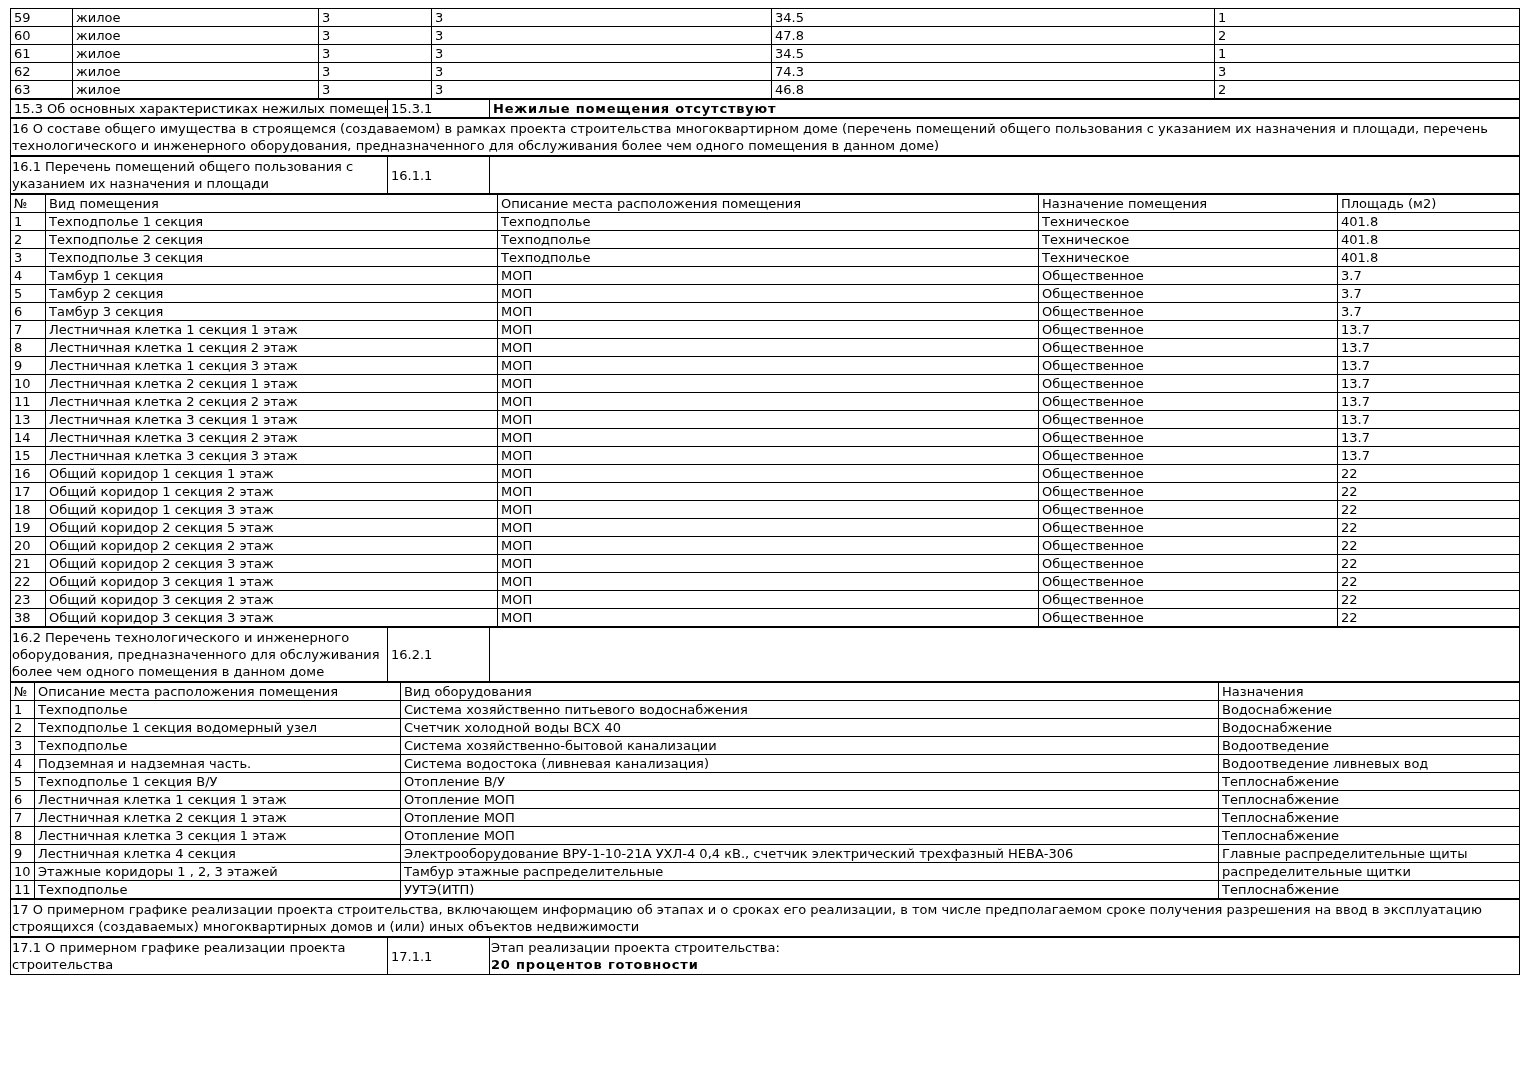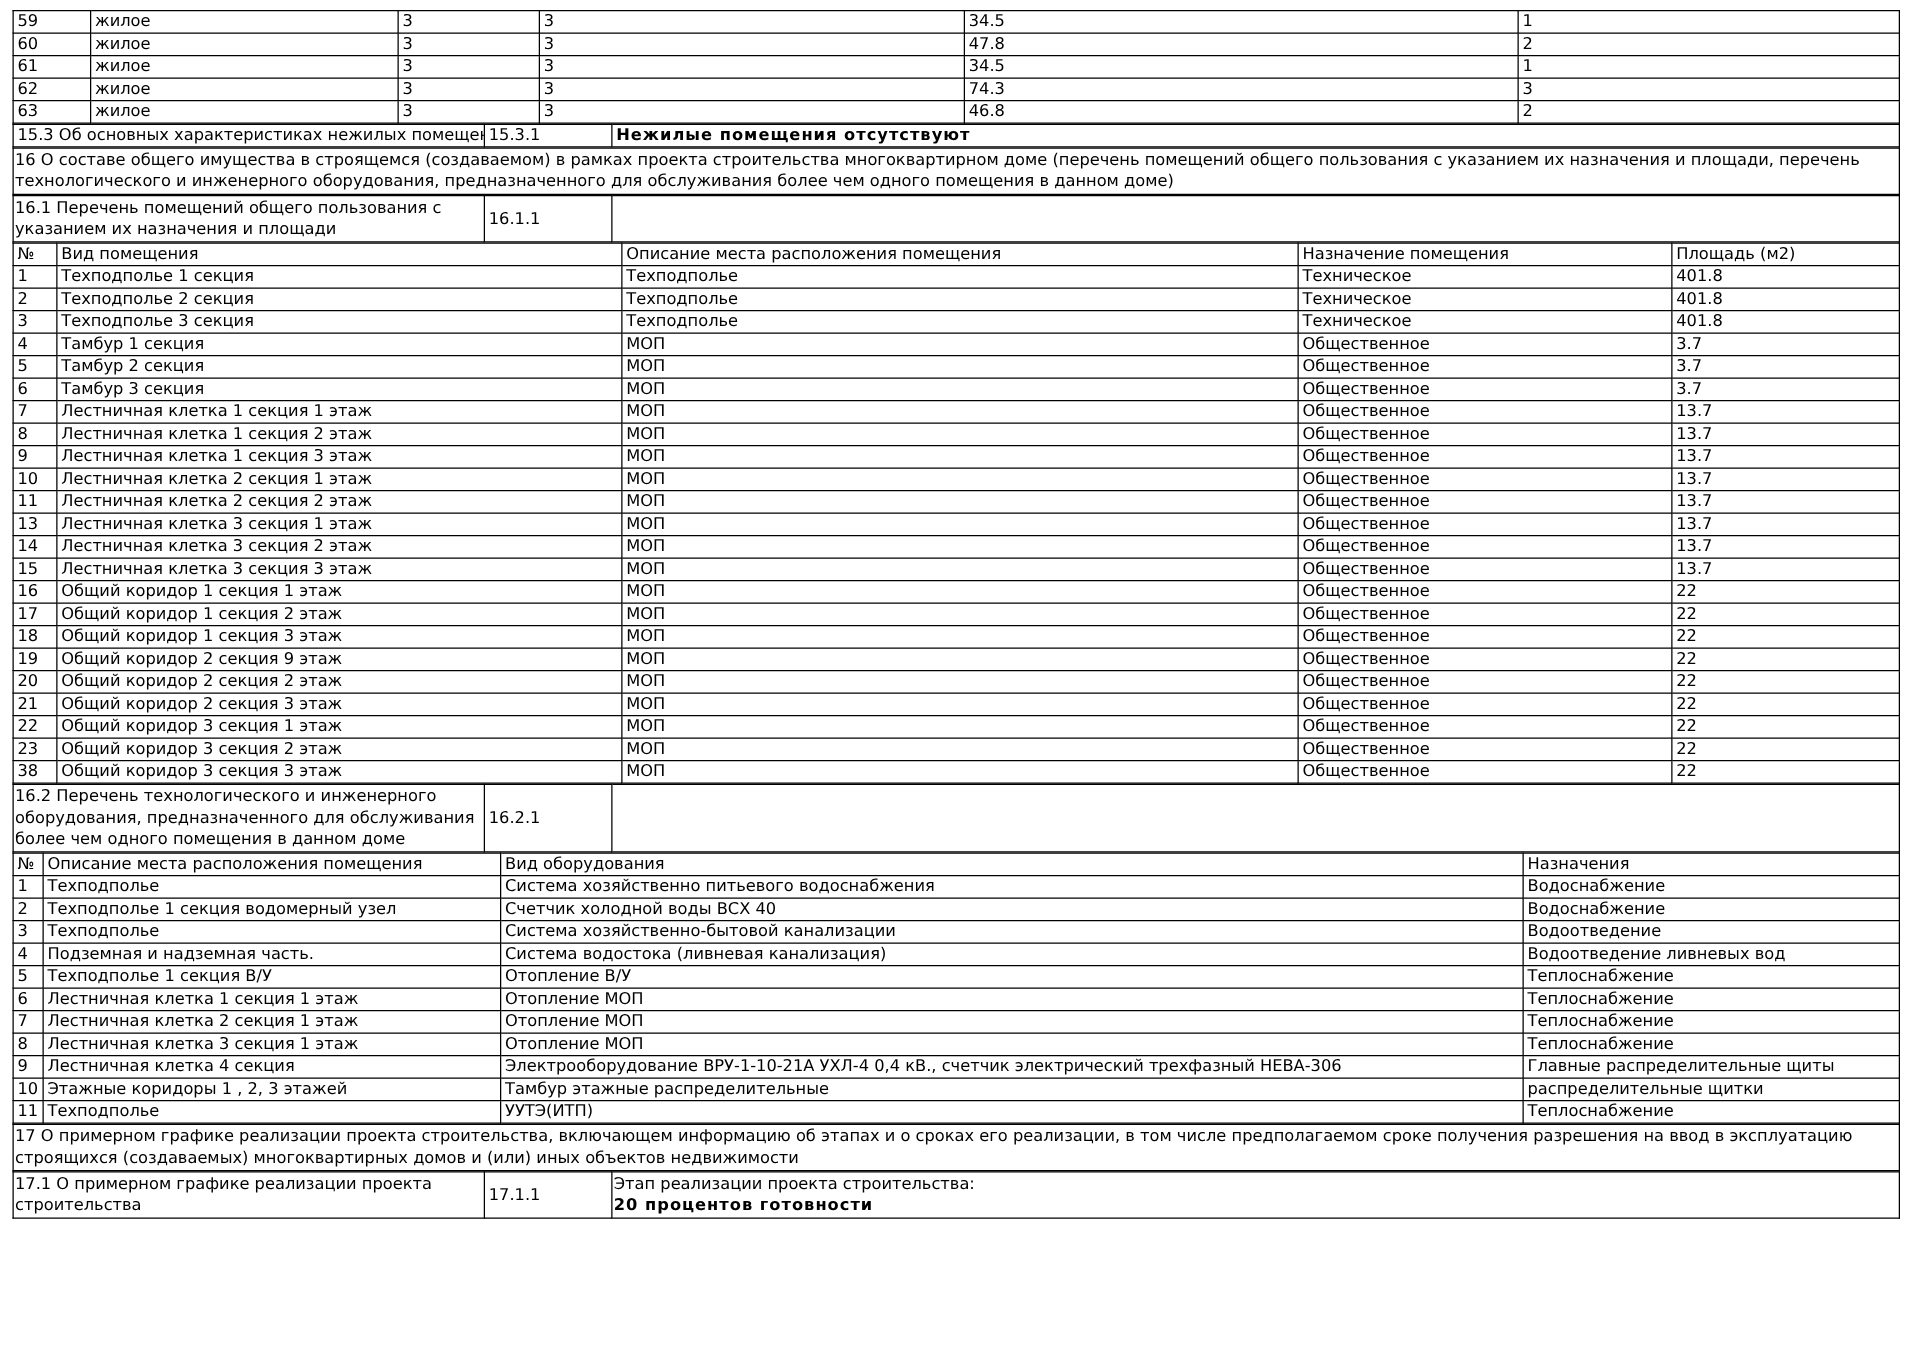--- a/index.html
+++ b/index.html
@@ -279,21 +279,21 @@
         </tr>
         <tr>
           <td>18</td>
           <td>Общий коридор 1 секция 3 этаж</td>
           <td>МОП</td>
           <td>Общественное</td>
           <td>22</td>
         </tr>
         <tr>
           <td>19</td>
-          <td>Общий коридор 2 секция 9 этаж</td>
+          <td>Общий коридор 2 секция 5 этаж</td>
           <td>МОП</td>
           <td>Общественное</td>
           <td>22</td>
         </tr>
         <tr>
           <td>20</td>
           <td>Общий коридор 2 секция 2 этаж</td>
           <td>МОП</td>
           <td>Общественное</td>
           <td>22</td>

